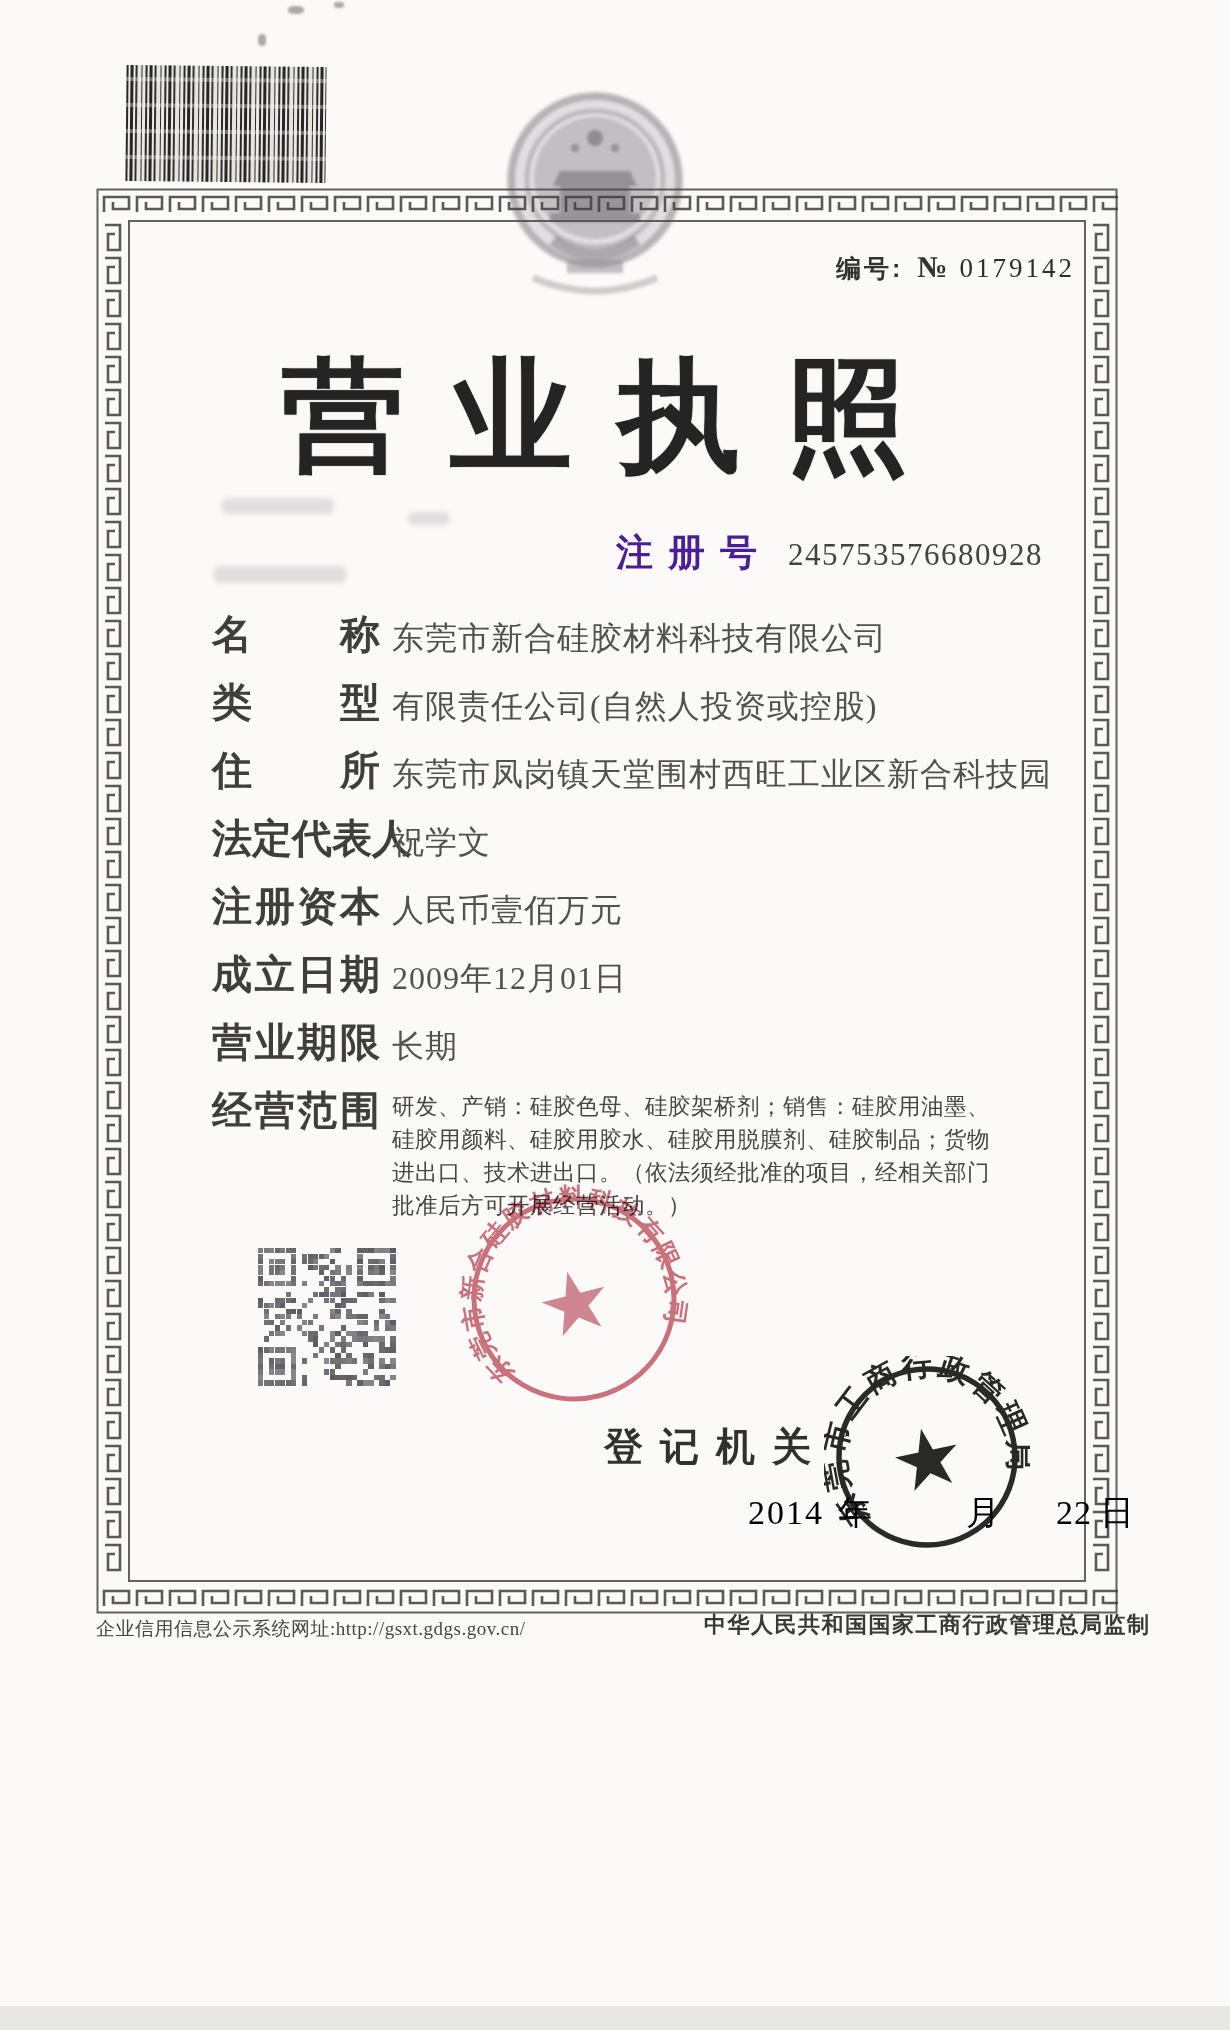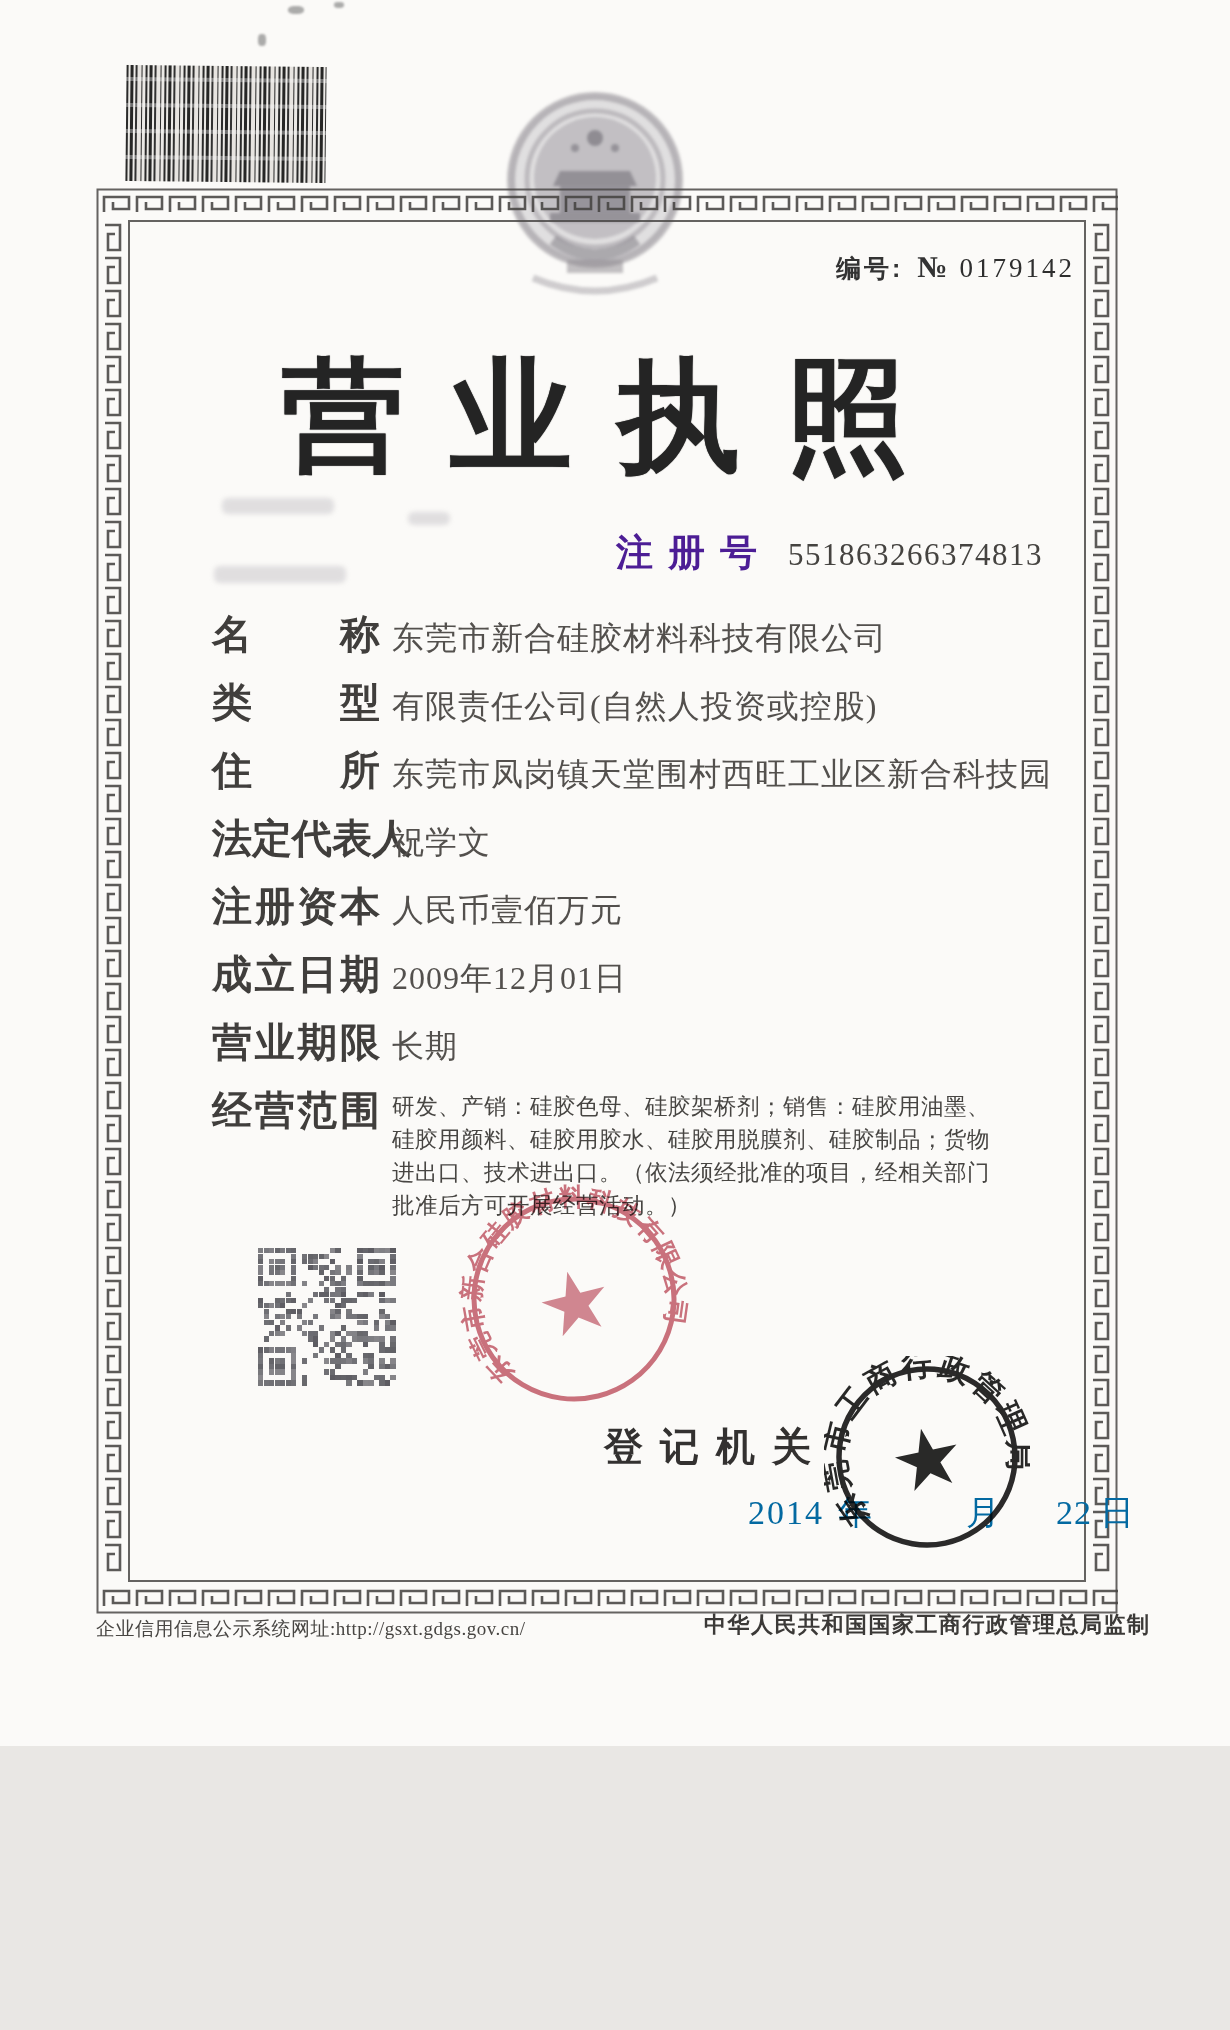--- a/index.html
+++ b/index.html
@@ -1,16 +1,16 @@
 <!DOCTYPE html>
 <html><head>
 <meta charset="utf-8">
 <style>
   html,body{margin:0;padding:0;background:#e9e7e4;}
-  .page{position:relative;width:1230px;height:1746px;margin:0 auto;background:#fbfaf8;overflow:hidden;
+  .page{position:relative;width:1230px;height:2006px;margin:0 auto;background:#fbfaf8;overflow:hidden;
         font-family:"Liberation Serif",serif;color:#3c3a38;}
   [data-name]{box-sizing:border-box;}
 
   
   .speck{position:absolute;background:#8a8a8a;border-radius:40%;filter:blur(1px);opacity:.7;}
 
   
   .barcode{position:absolute;left:126px;top:66px;width:200px;height:116px;opacity:.93;
     transform:rotate(.6deg);filter:blur(.3px) contrast(.95);
     background:
@@ -56,21 +56,21 @@
 
   
   .seal{position:absolute;mix-blend-mode:multiply;}
   .red-seal{left:458px;top:1178px;opacity:.88;}
   .black-seal{left:824px;top:1356px;opacity:.95;}
 
   
   .reg-org{position:absolute;left:604px;top:1420px;font-size:39px;font-weight:700;
     letter-spacing:17px;color:#333130;}
   .dateline{position:absolute;left:748px;top:1490px;display:flex;align-items:baseline;
-    font-size:34px;color:#0369a1;}
+    font-size:34px;color:#000000;}
   .dateline .d-y{margin-right:14px;letter-spacing:2px;}
   .dateline .d-yu{margin-right:92px;}
   .dateline .d-m{margin-right:2px;}
   .dateline .d-mu{margin-right:56px;}
   .dateline .d-d{margin-right:8px;letter-spacing:1px;}
 
   
   .footer-left{position:absolute;left:96px;top:1616px;font-size:19px;color:#474542;letter-spacing:.5px;}
   .footer-right{position:absolute;left:704px;top:1610px;font-size:22px;font-weight:600;color:#3b3937;letter-spacing:1.5px;}
 </style>
@@ -257,21 +257,21 @@
   <div class="serial" data-name="serial-number-line">
     <span class="lab" data-name="serial-label">编号:</span>
     <span class="no" data-name="numero-sign">№</span>
     <span class="num" data-name="serial-value">0179142</span>
   </div>
 
   <div class="title" data-name="certificate-title">营业执照</div>
 
   <div class="regline" data-name="registration-number-line">
     <span class="lab" data-name="registration-number-label">注册号</span>
-    <span class="val" data-name="registration-number-value">551863266374813</span>
+    <span class="val" data-name="registration-number-value">245753576680928</span>
   </div>
 
   <div class="ghost" style="left:222px;top:498px;width:112px;height:16px;" data-name="scan-ghost-text"></div>
   <div class="ghost" style="left:408px;top:512px;width:42px;height:13px;" data-name="scan-ghost-text"></div>
   <div class="ghost" style="left:214px;top:566px;width:132px;height:17px;" data-name="scan-ghost-text"></div>
 
   <div class="fields" data-name="fields">
       <div class="frow" data-name="field-row">
         <div class="flabel" data-name="field-label">
           <span>名</span>

